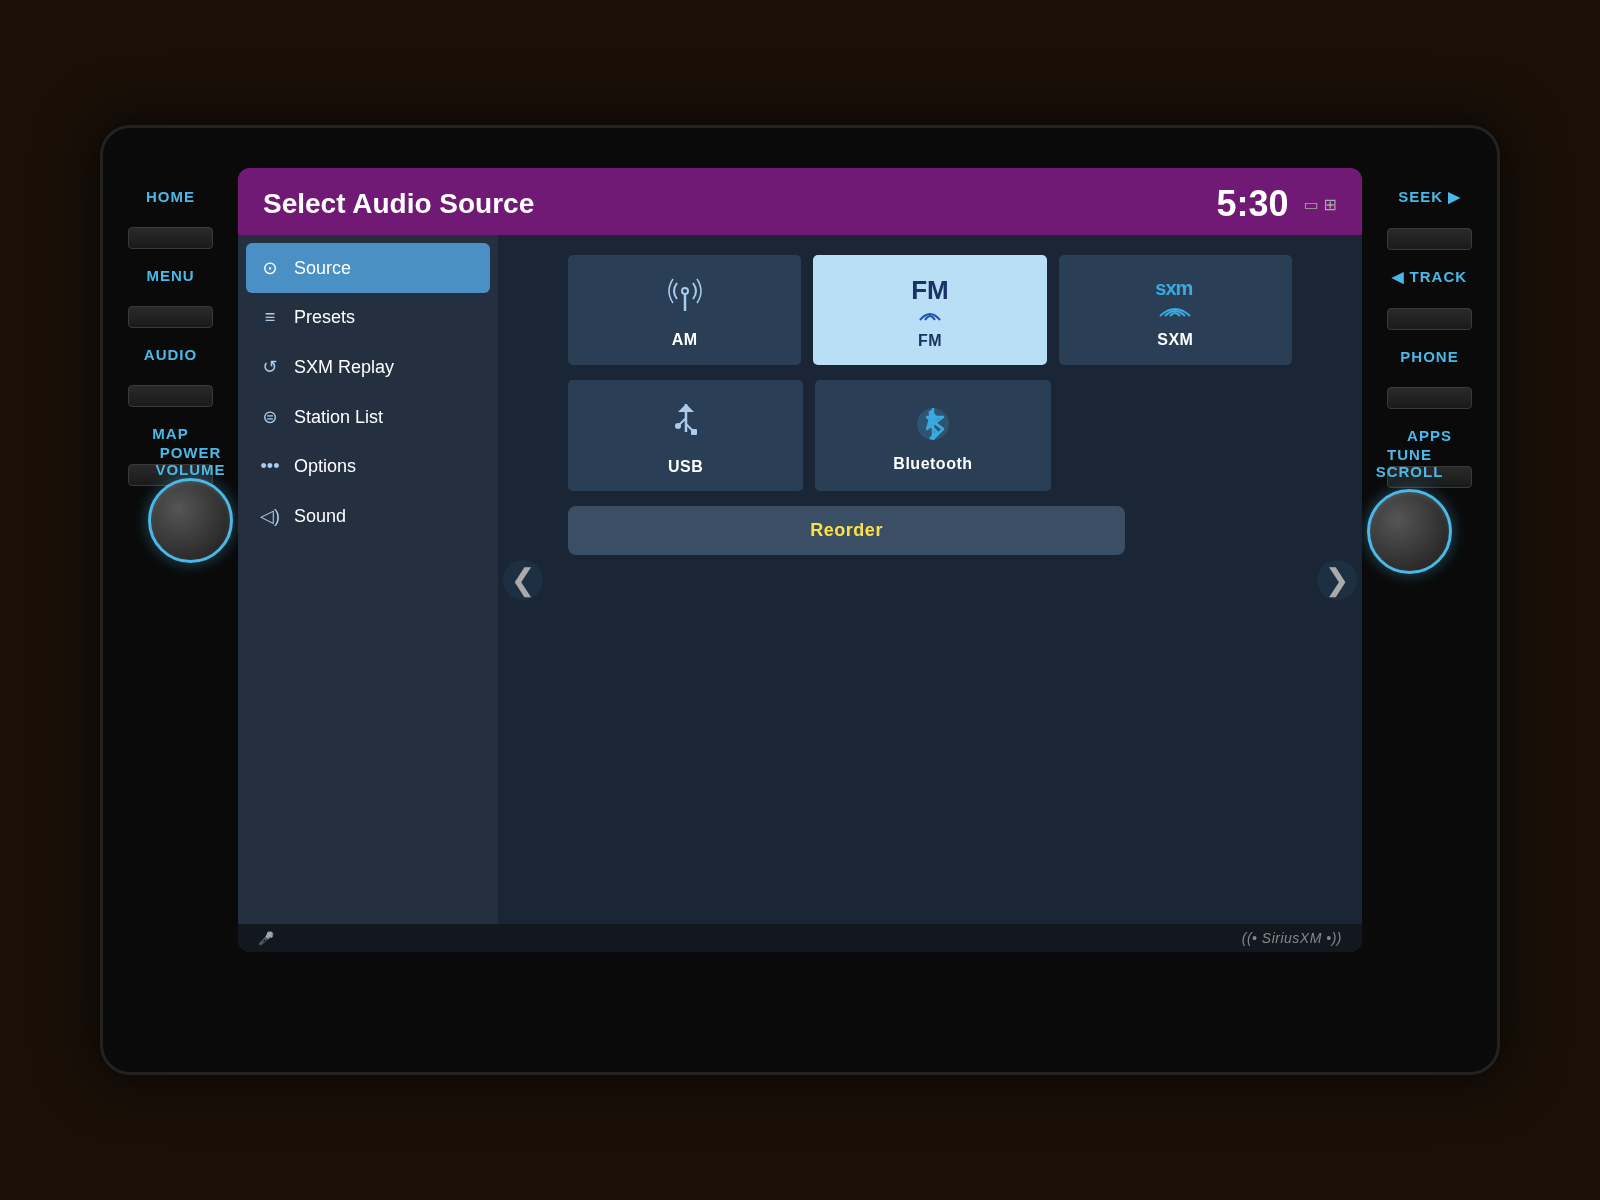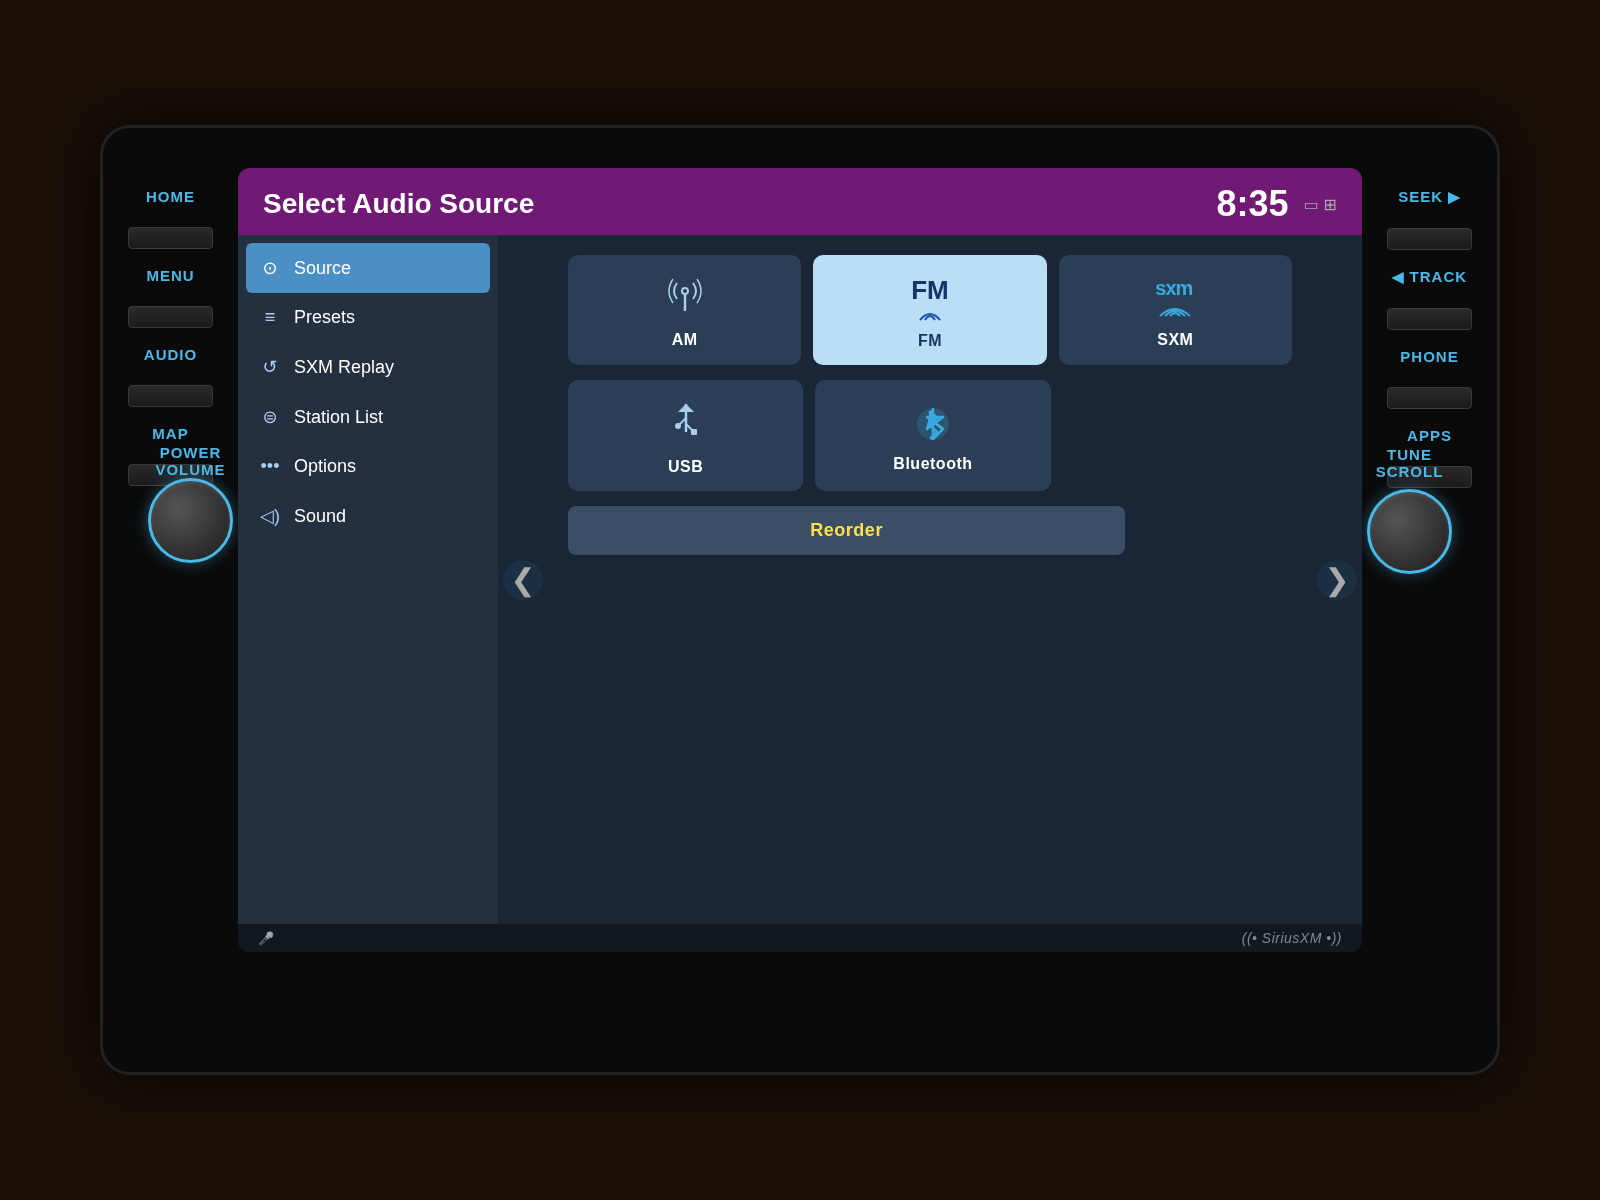--- a/index.html
+++ b/index.html
@@ -243,21 +243,21 @@
     .source-grid {
       display: grid;
       grid-template-columns: repeat(3, 1fr);
       gap: 12px;
       width: 100%;
       padding: 0 50px;
     }
 
     .source-tile {
       background: #2a3f55;
-      border-radius: 10px;
+      border-radius: 5px;
       padding: 20px 15px 15px 15px;
       display: flex;
       flex-direction: column;
       align-items: center;
       gap: 10px;
       cursor: pointer;
       min-height: 110px;
       justify-content: center;
     }
 
@@ -398,21 +398,21 @@
 SCROLL</span>
       <div class="knob"></div>
     </div>
   </div>
 
   <div class="screen">
 
     <div class="screen-header">
       <span class="screen-title">Select Audio Source</span>
       <div class="screen-time-area">
-        <span class="screen-time">8:35</span>
+        <span class="screen-time">5:30</span>
         <div class="screen-icons">
           <span class="battery-icon">▭</span>
           <span class="battery-icon">⊞</span>
         </div>
       </div>
     </div>
 
     <div class="screen-body">
 
       <div class="sidebar-menu">

